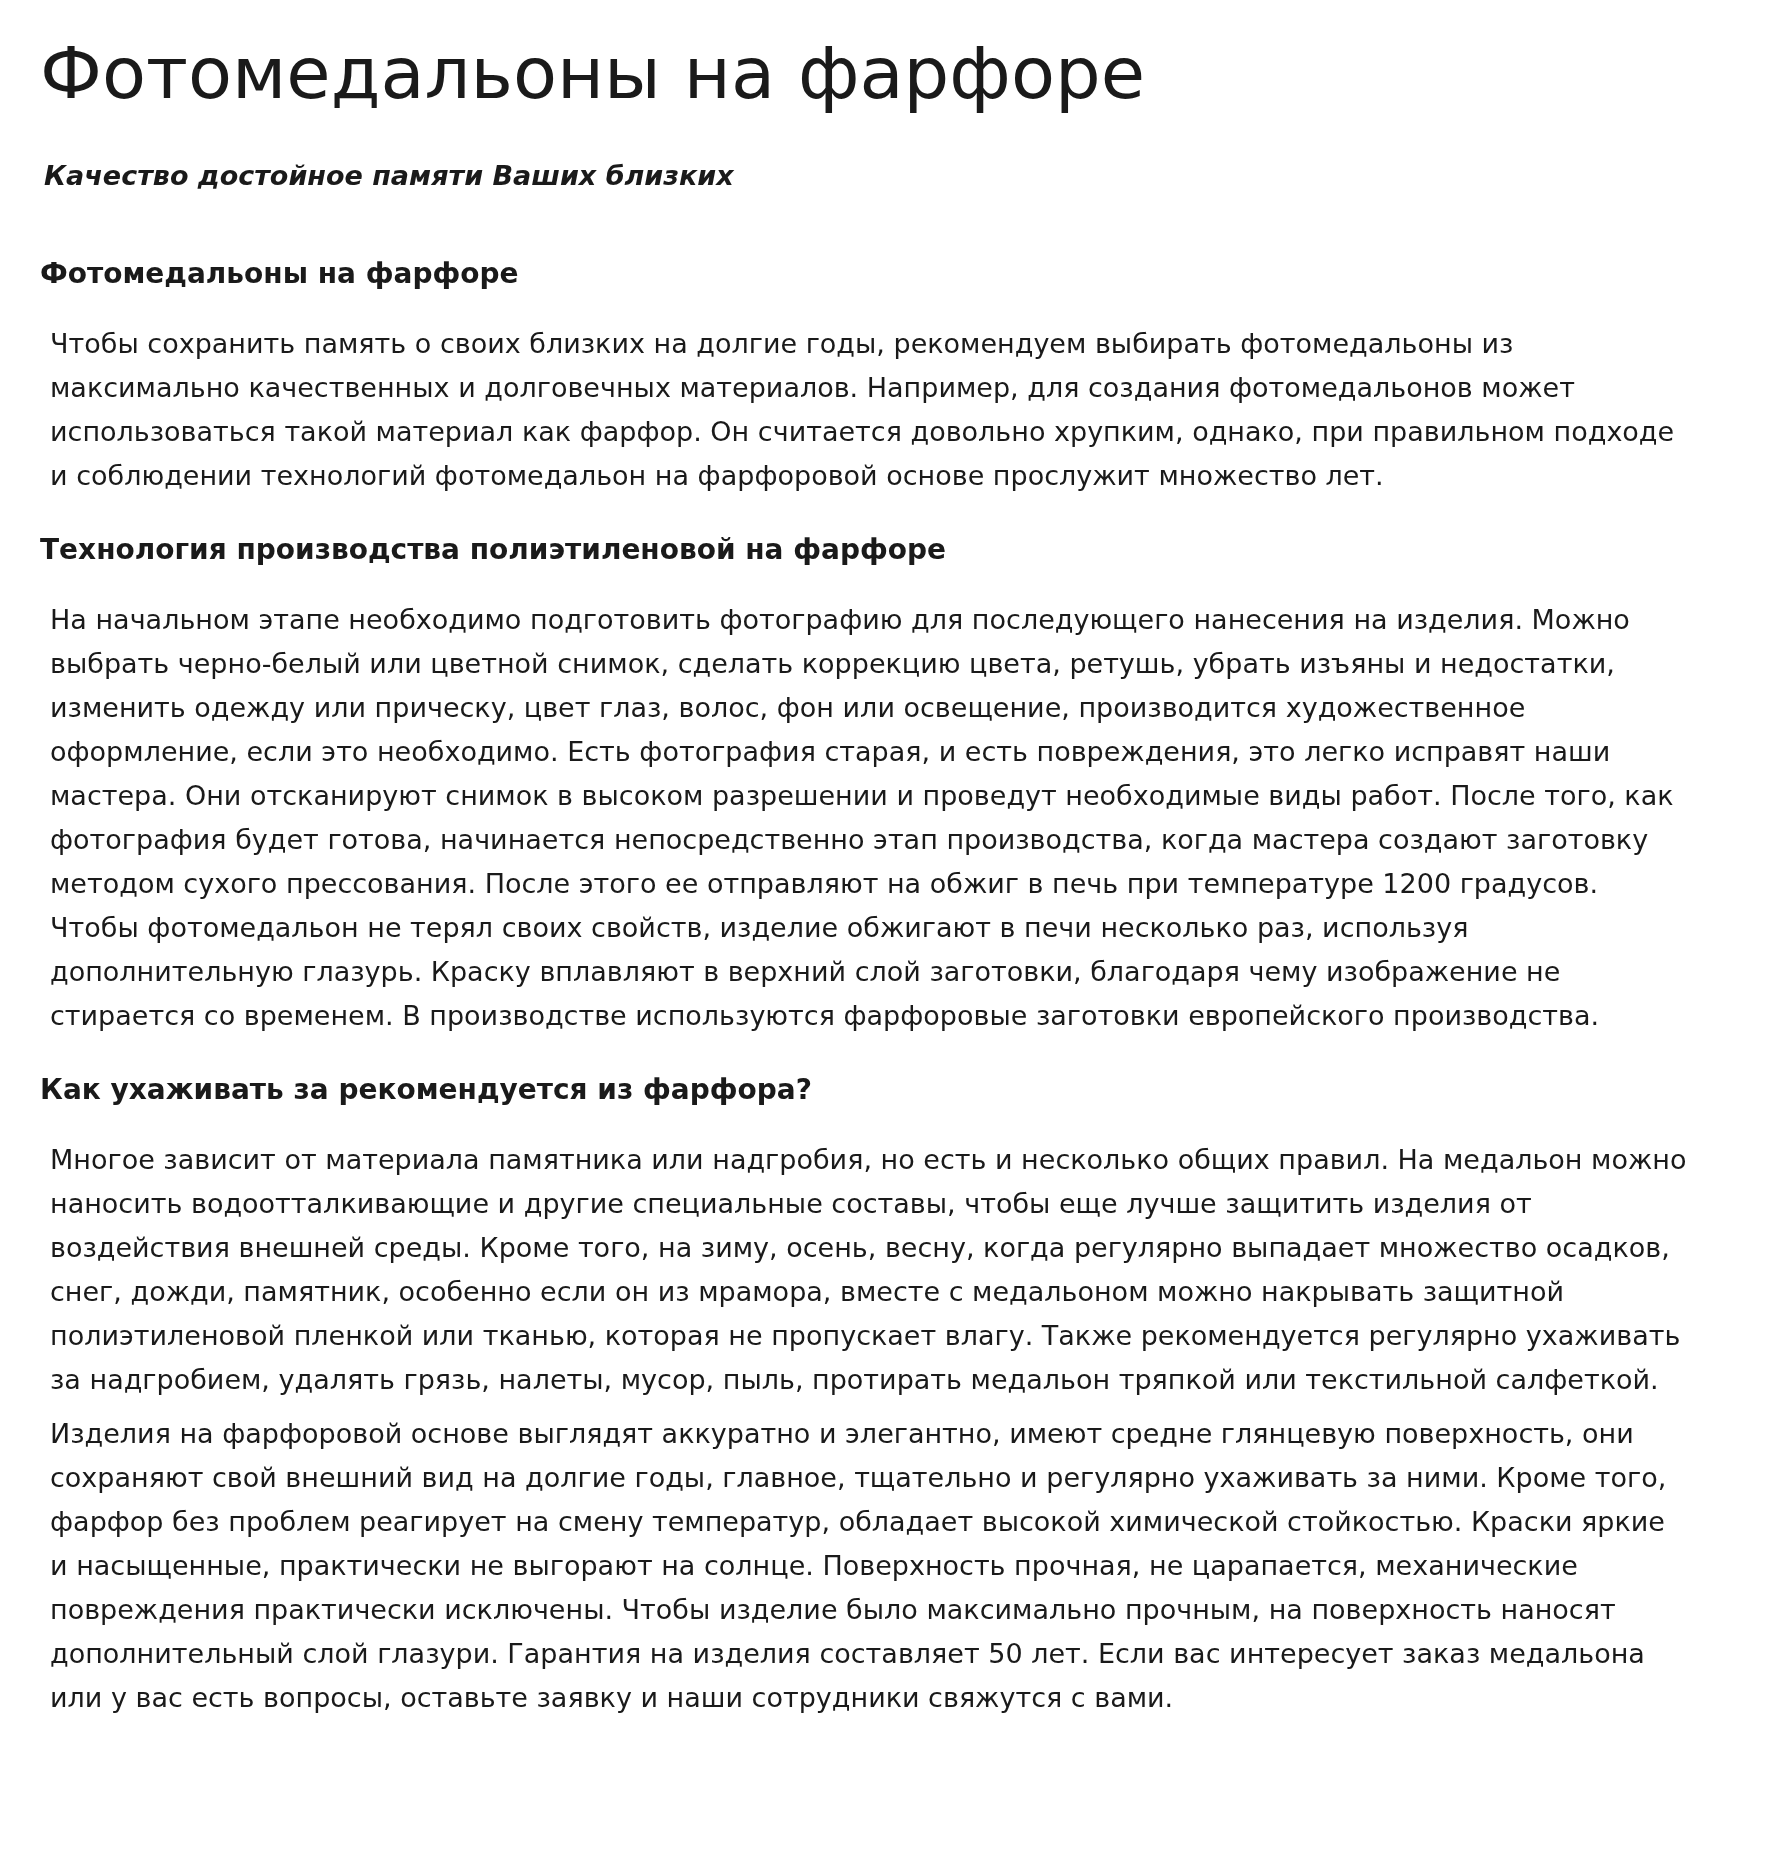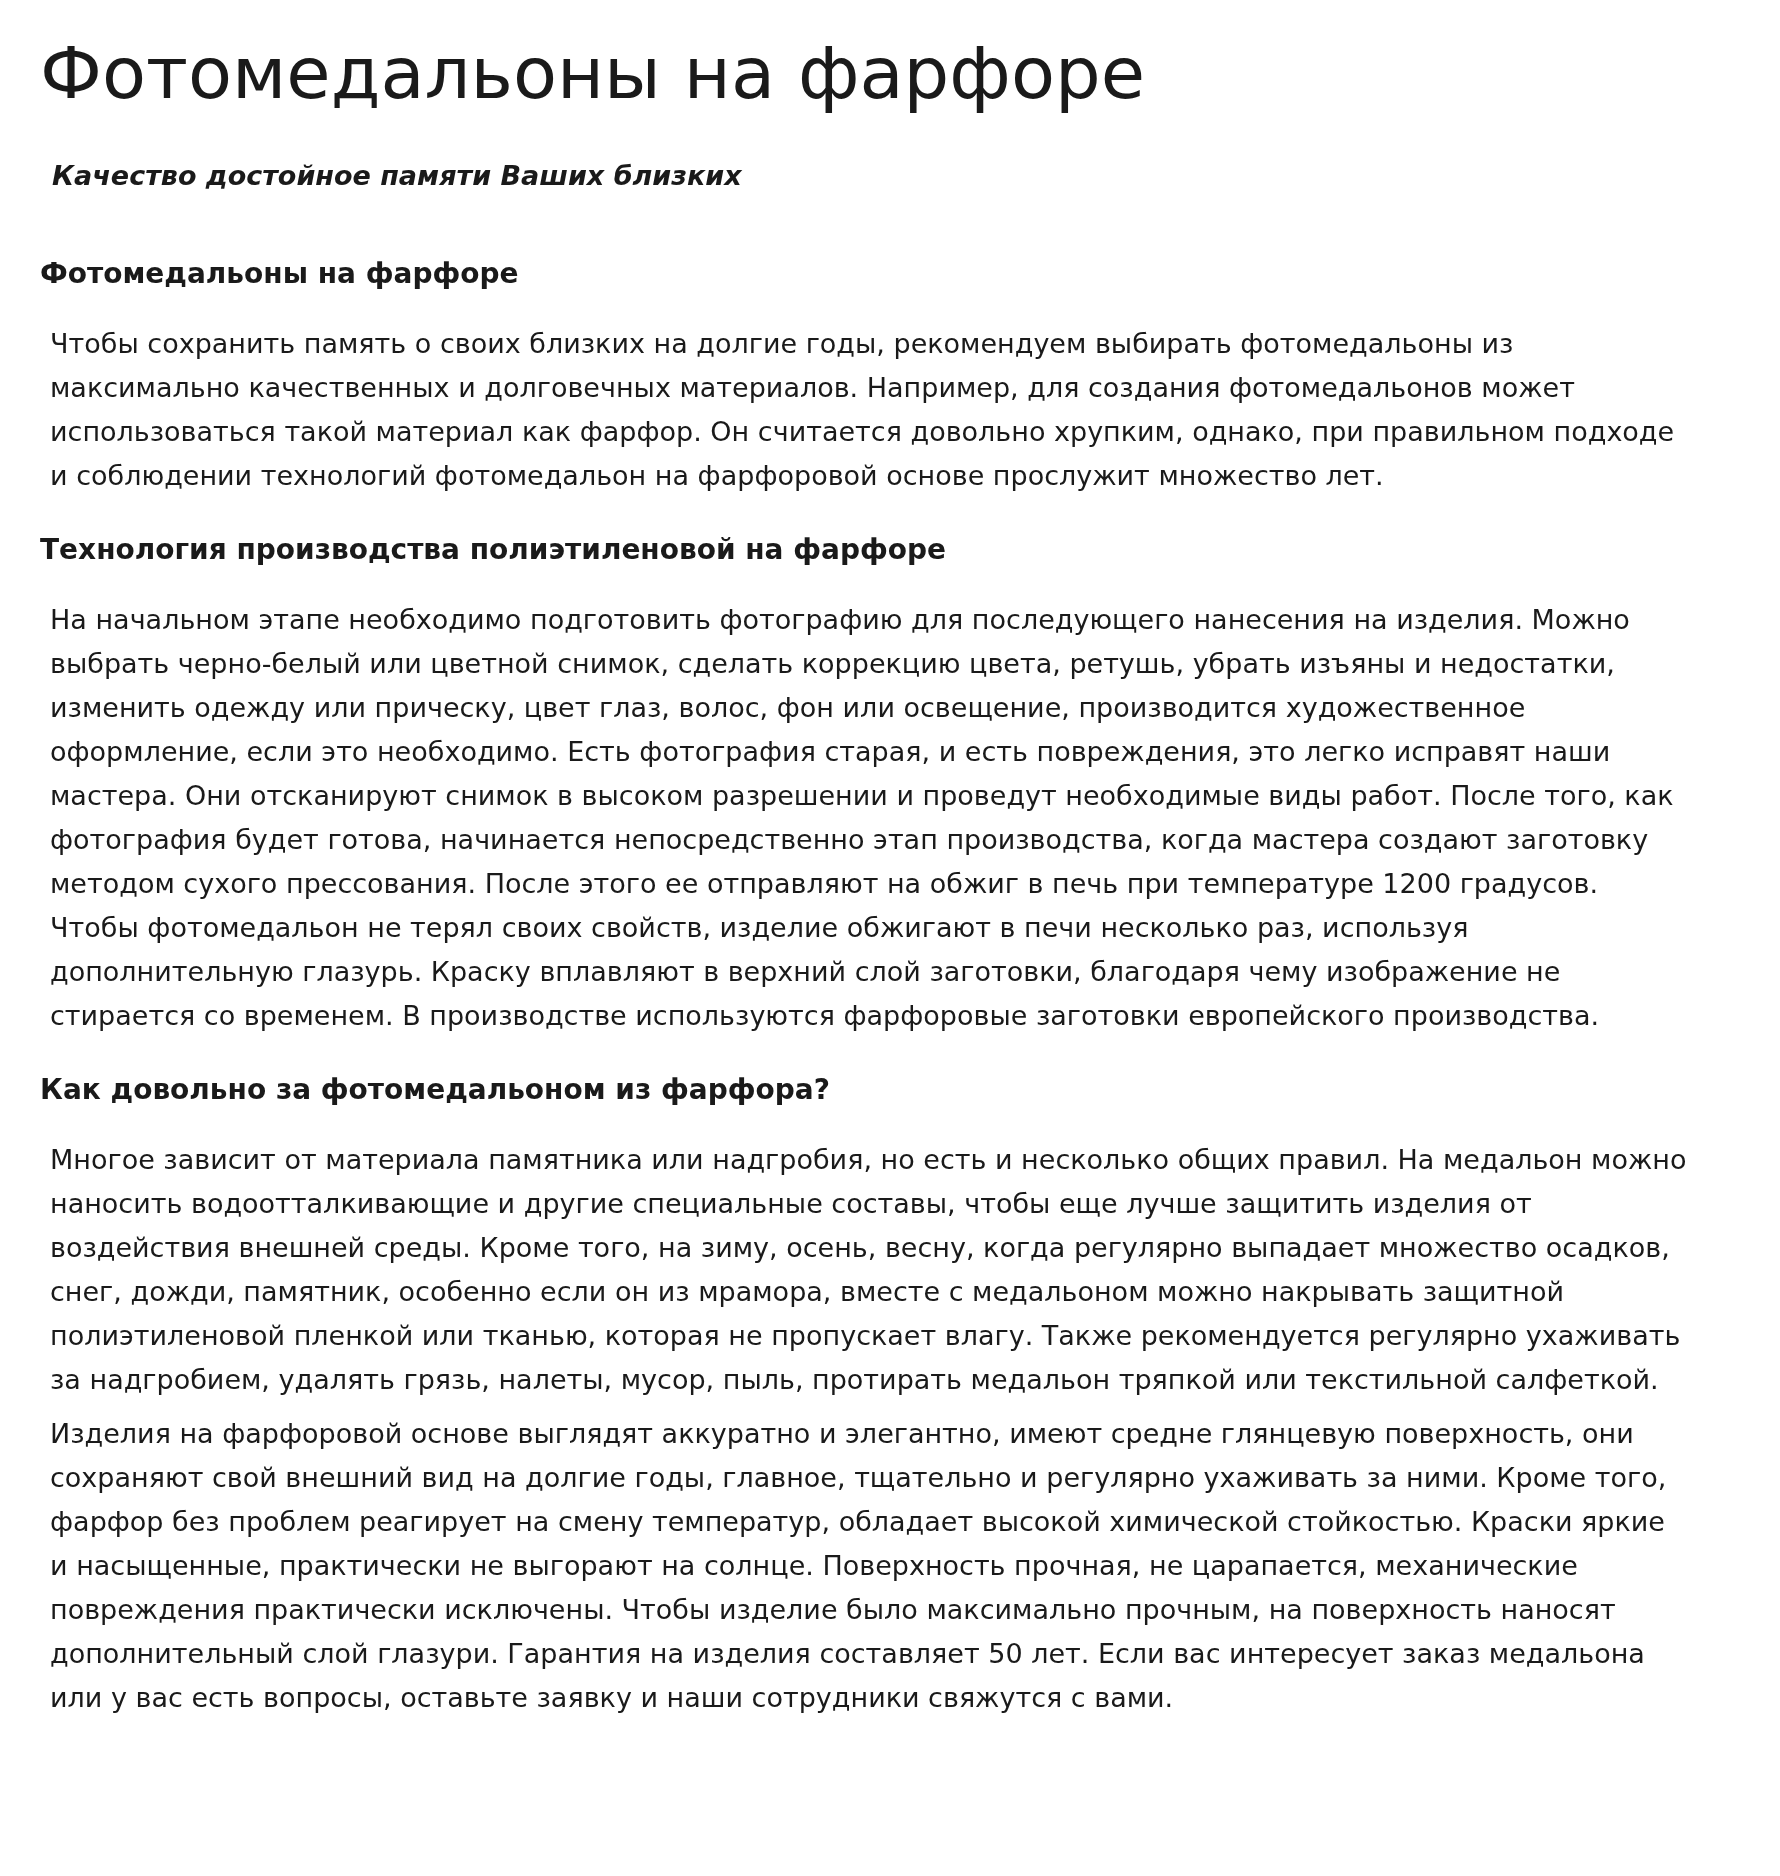--- a/index.html
+++ b/index.html
@@ -22,21 +22,21 @@
   .page-title {
     font-size: 72px;
     line-height: 94px;
     font-weight: 400;
     margin: 0 0 34px 0;
     color: #1a1a1a;
   }
   .tagline {
     font-weight: 700;
     font-style: italic;
-    margin: 0 0 54px 12px;
+    margin: 0 0 54px 4px;
   }
   .section-heading {
     font-size: 28px;
     line-height: 44px;
     font-weight: 700;
     margin: 30px 0 26px 0;
     color: #1a1a1a;
   }
   .body-paragraph {
     margin: 10px;
@@ -55,21 +55,21 @@
     <h3 class="section-heading">Фотомедальоны на фарфоре</h3>
     <p class="body-paragraph">Чтобы сохранить память о своих близких на долгие годы, рекомендуем выбирать фотомедальоны из максимально качественных и долговечных материалов. Например, для создания фотомедальонов может использоваться такой материал как фарфор. Он считается довольно хрупким, однако, при правильном подходе и соблюдении технологий фотомедальон на фарфоровой основе прослужит множество лет.</p>
   </section>
 
   <section>
     <h3 class="section-heading">Технология производства полиэтиленовой на фарфоре</h3>
     <p class="body-paragraph">На начальном этапе необходимо подготовить фотографию для последующего нанесения на изделия. Можно выбрать черно-белый или цветной снимок, сделать коррекцию цвета, ретушь, убрать изъяны и недостатки, изменить одежду или прическу, цвет глаз, волос, фон или освещение, производится художественное оформление, если это необходимо. Есть фотография старая, и есть повреждения, это легко исправят наши мастера. Они отсканируют снимок в высоком разрешении и проведут необходимые виды работ. После того, как фотография будет готова, начинается непосредственно этап производства, когда мастера создают заготовку методом сухого прессования. После этого ее отправляют на обжиг в печь при температуре 1200 градусов. Чтобы фотомедальон не терял своих свойств, изделие обжигают в печи несколько раз, используя дополнительную глазурь. Краску вплавляют в верхний слой заготовки, благодаря чему изображение не стирается со временем. В производстве используются фарфоровые заготовки европейского производства.</p>
   </section>
 
   <section>
-    <h3 class="section-heading">Как довольно за фотомедальоном из фарфора?</h3>
+    <h3 class="section-heading">Как ухаживать за рекомендуется из фарфора?</h3>
     <p class="body-paragraph">Многое зависит от материала памятника или надгробия, но есть и несколько общих правил. На медальон можно наносить водоотталкивающие и другие специальные составы, чтобы еще лучше защитить изделия от воздействия внешней среды. Кроме того, на зиму, осень, весну, когда регулярно выпадает множество осадков, снег, дожди, памятник, особенно если он из мрамора, вместе с медальоном можно накрывать защитной полиэтиленовой пленкой или тканью, которая не пропускает влагу. Также рекомендуется регулярно ухаживать за надгробием, удалять грязь, налеты, мусор, пыль, протирать медальон тряпкой или текстильной салфеткой.</p>
   </section>
 
   <section>
     <p class="body-paragraph">Изделия на фарфоровой основе выглядят аккуратно и элегантно, имеют средне глянцевую поверхность, они сохраняют свой внешний вид на долгие годы, главное, тщательно и регулярно ухаживать за ними. Кроме того, фарфор без проблем реагирует на смену температур, обладает высокой химической стойкостью. Краски яркие и насыщенные, практически не выгорают на солнце. Поверхность прочная, не царапается, механические повреждения практически исключены. Чтобы изделие было максимально прочным, на поверхность наносят дополнительный слой глазури. Гарантия на изделия составляет 50 лет. Если вас интересует заказ медальона или у вас есть вопросы, оставьте заявку и наши сотрудники свяжутся с вами.</p>
   </section>
 
 </article>
 
 </body></html>

